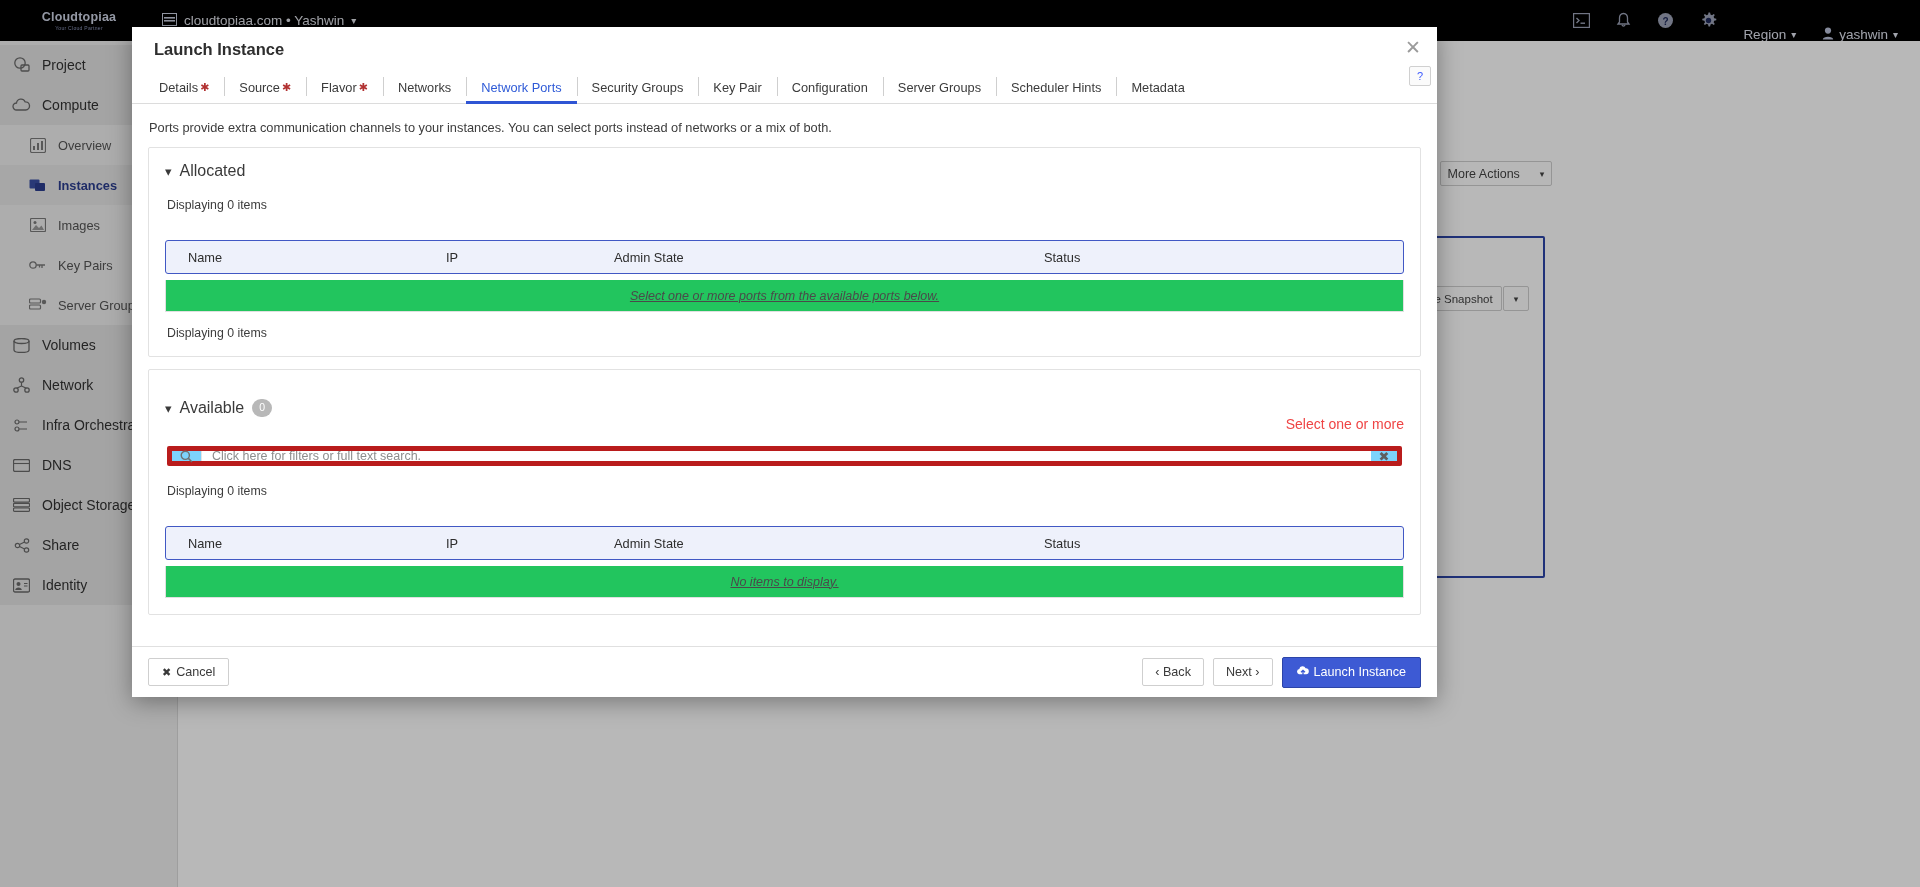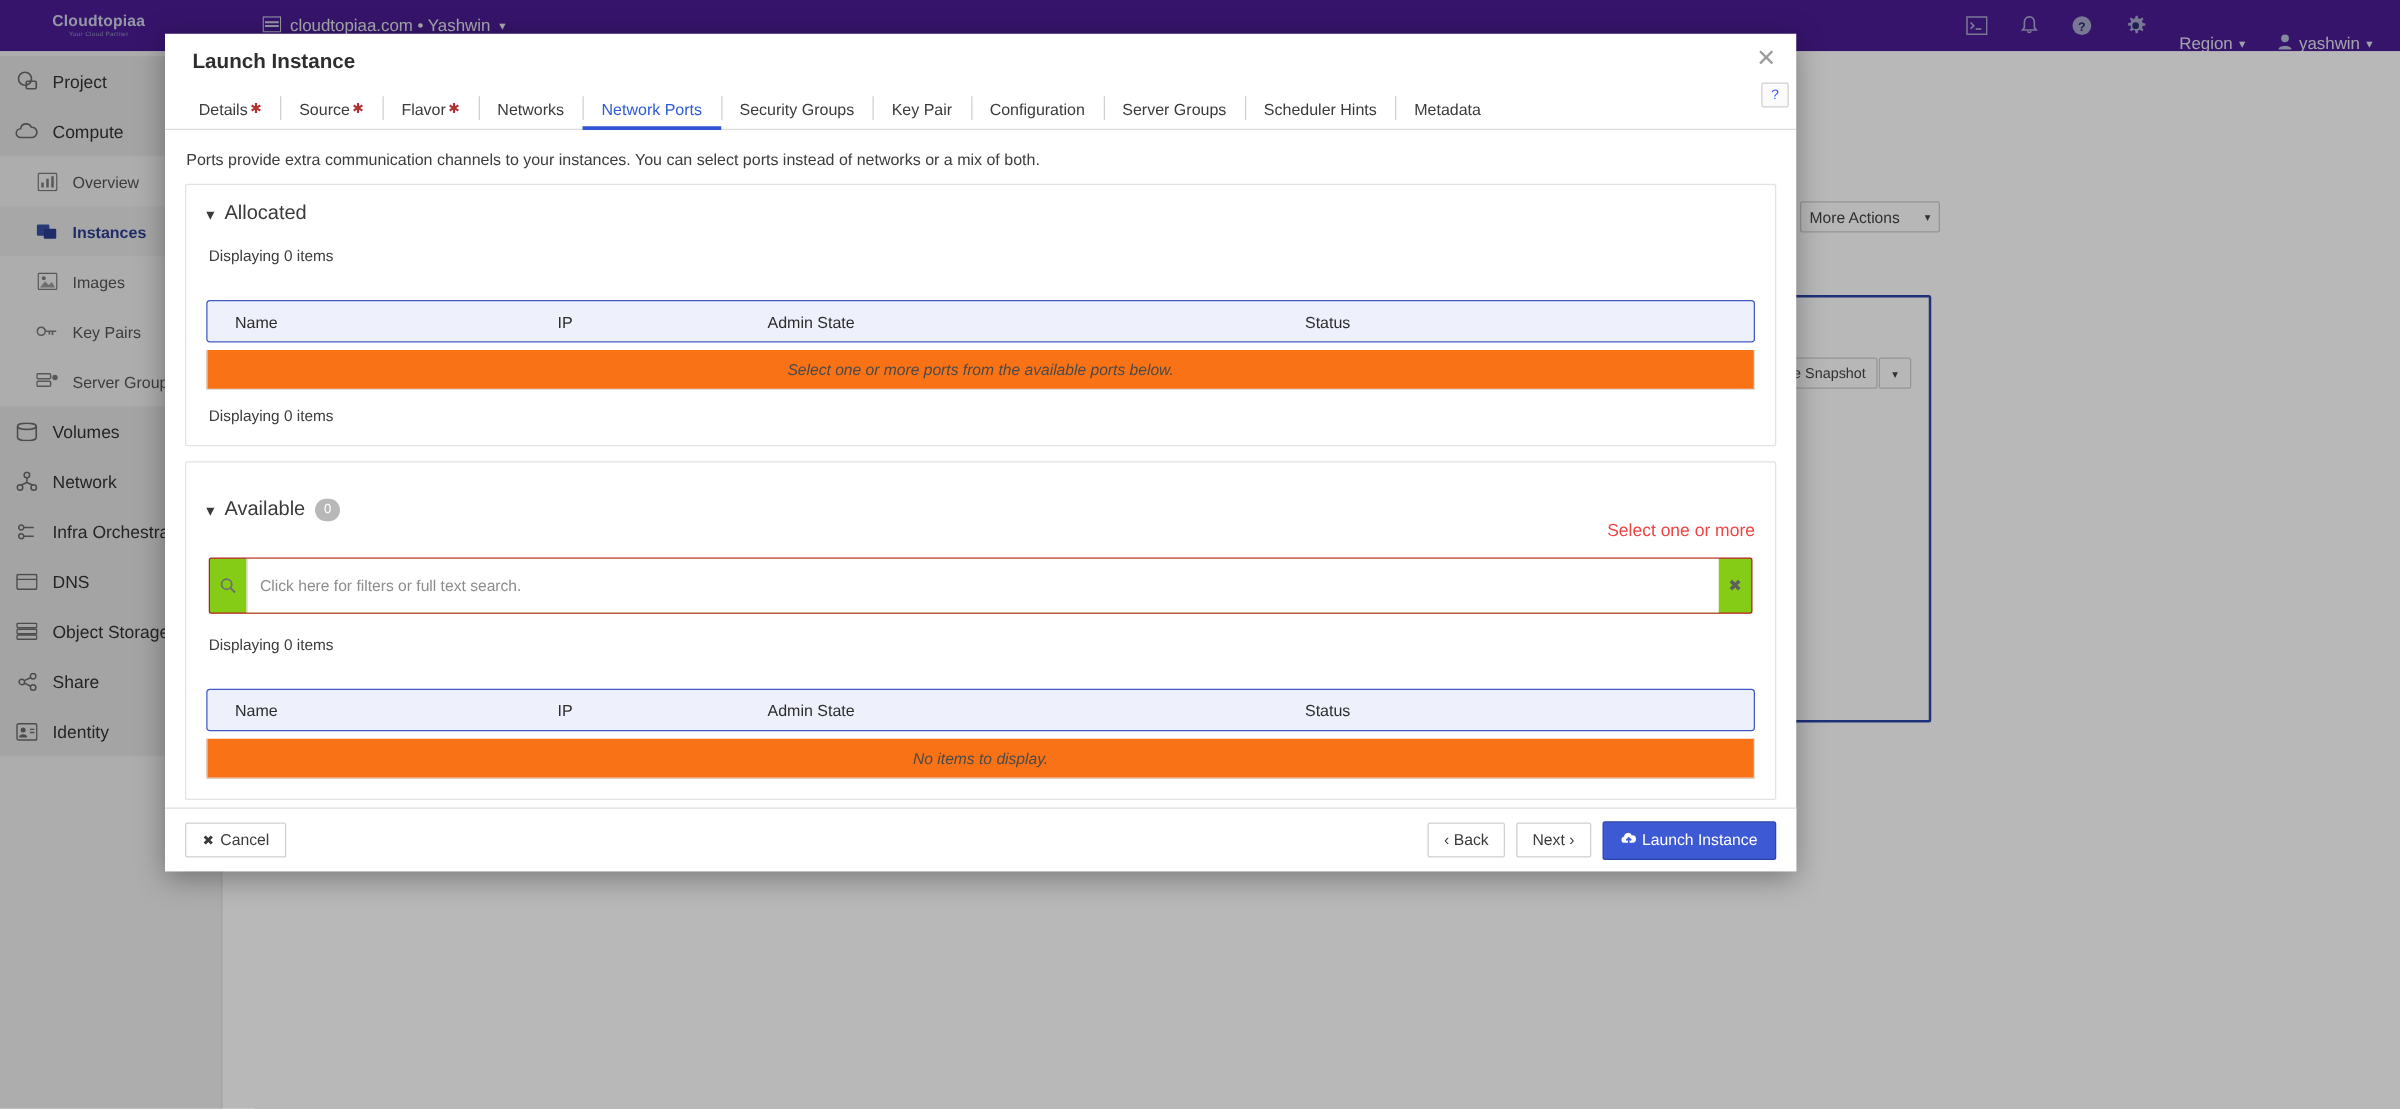--- a/index.html
+++ b/index.html
@@ -9,22 +9,22 @@
     overflow: hidden;
     font-family: "Liberation Sans", sans-serif;
     background: #f5f5f5;
   }
 
   
   #app-bg { position: absolute; inset: 0; }
 
   .topbar {
     position: absolute; top: 0; left: 0; right: 0; height: 41px;
-    background: #4c1d95;
-    display: flex; align-items: center; gap: 48px;
+    background: #000000;
+    display: flex; align-items: center;
   }
   .brand {
     width: 158px; height: 41px;
     display: flex; flex-direction: column;
     align-items: center; justify-content: center;
     color: #cdd3e4;
   }
   .brand-name { font-size: 12.5px; font-weight: bold; letter-spacing: .2px; }
   .brand-sub { font-size: 5px; color: #8e98bd; margin-top: 1px; letter-spacing: .3px; }
 
@@ -146,27 +146,27 @@
   }
   .th-name  { flex: 0 0 280px; padding-left: 22px; }
   .th-ip    { flex: 0 0 168px; }
   .th-admin { flex: 0 0 430px; }
   .th-status{ flex: 1 1 auto; }
 
   .tbl-empty {
     border: 1px solid #e0e0e0; border-top: none;
     height: 30px; display: flex; align-items: center; justify-content: center;
     font-size: 12.5px; color: #4a4a4a; font-style: italic;
-    background: #f97316; margin-top: 6px;
+    background: #22c55e; margin-top: 6px; text-decoration: underline;
   }
 
   .search-row {
     display: flex; align-items: stretch;
-    border: 1px solid #b91c1c; border-radius: 2px;
-    height: 45px; margin: 6px 2px 0 2px; background: #84cc16;
+    border: 5px solid #b91c1c; border-radius: 2px;
+    height: 20px; margin: 6px 2px 0 2px; background: #7dd3fc;
   }
   .search-ico {
     flex: 0 0 30px; display: flex; align-items: center; justify-content: center;
     border-right: 1px solid #e5e5e5; color: #707070;
   }
   .search-input {
     flex: 1 1 auto; border: none; outline: none;
     font-size: 12.5px; color: #333; padding: 0 10px;
     font-family: "Liberation Sans", sans-serif;
   }

